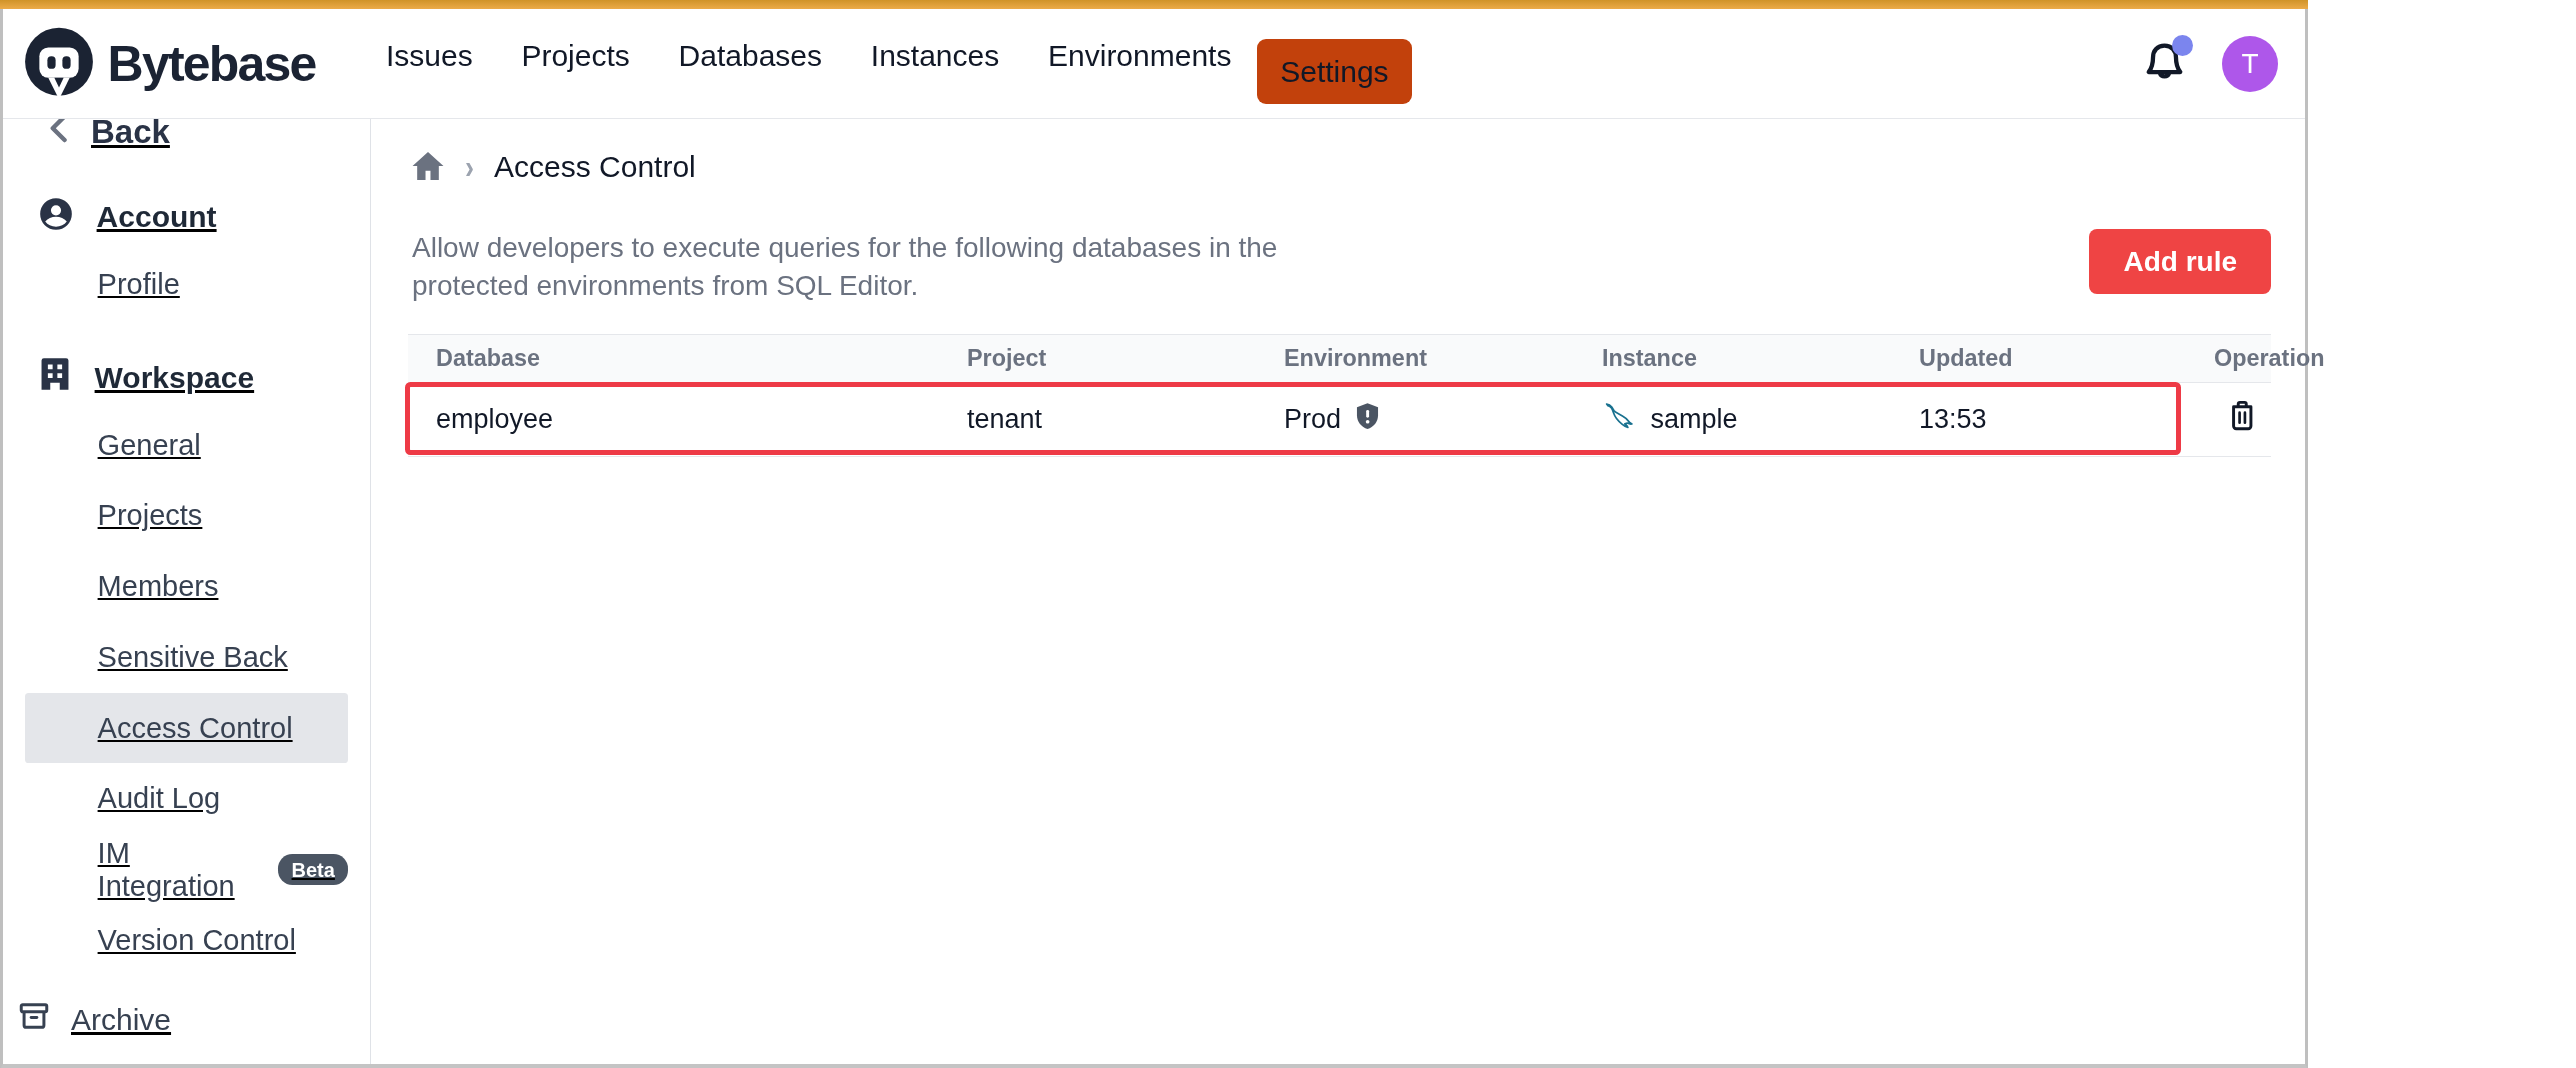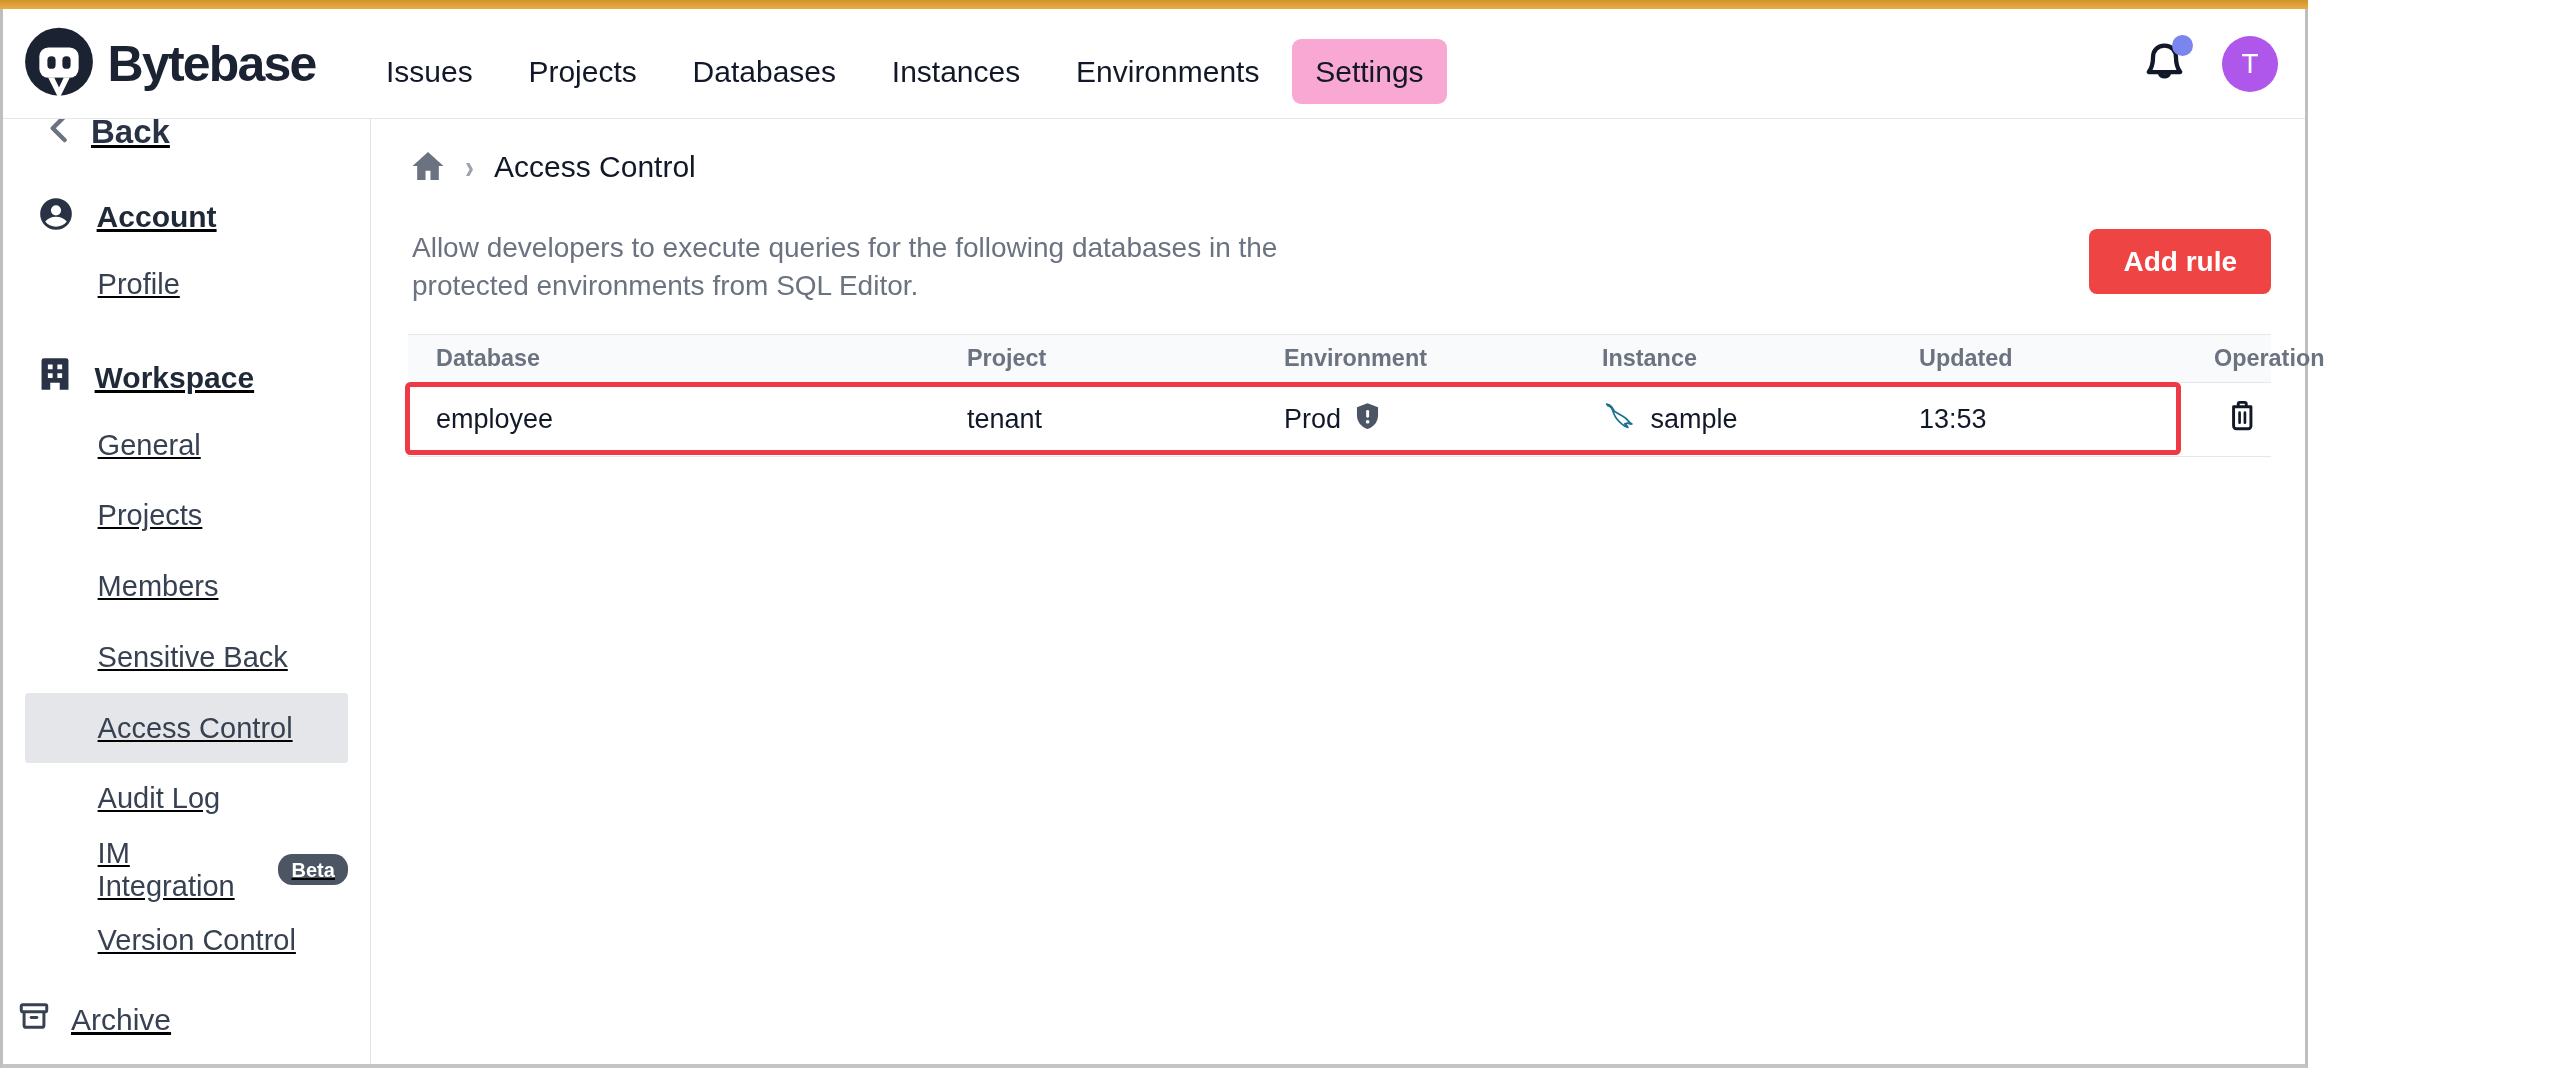--- a/index.html
+++ b/index.html
@@ -6,23 +6,23 @@
   html,body { width:2576px; height:1069px; font-family:"Liberation Sans", sans-serif; background:#fff; }
   .frame { width:2308px; height:1069px; display:flex; flex-direction:column; }
   .topbar { height:9px; background:linear-gradient(#d09328,#ecab49); flex:0 0 auto; }
   .app { flex:1; display:flex; flex-direction:column; border-left:3.6px solid #bfbfbf; border-right:3.6px solid #bfbfbf; border-bottom:5.4px solid #c4c4c4; min-height:0; background:#fff; }
 
   
   .header { height:110px; flex:0 0 auto; display:flex; align-items:center; padding:0 27px 0 20px; border-bottom:1.8px solid #e5e7eb; background:#fff; }
   .logo { display:flex; align-items:center; gap:12.6px; }
   .logo svg { display:block; }
   .brand { font-size:50px; font-weight:700; color:#1b2333; letter-spacing:-1.8px; }
-  .nav { display:flex; align-items:flex-end; margin-left:47px; gap:9px; }
+  .nav { display:flex; align-items:flex-start; margin-left:47px; gap:2px; }
   .nav-item { font-size:30px; color:#111827; padding:15.3px 23.4px; border-radius:9px; cursor:pointer; }
-  .nav-item.active { background:#f9a8d4;margin-top:16px; }
+  .nav-item.active { background:#c2410c;margin-top:16px; }
   .header-right { margin-left:auto; display:flex; align-items:center; gap:36px; }
   .bell-wrap { position:relative; width:43px; height:47px; }
   .bell-dot { position:absolute; right:-7.2px; top:-5.4px; width:21.6px; height:21.6px; border-radius:50%; }
   .avatar { width:56px; height:56px; border-radius:50%; display:flex; align-items:center; justify-content:center; color:#fff; font-size:28px; font-weight:500; }
 
   
   .body-row { flex:1; display:flex; min-height:0; }
   .sidebar { width:368px; flex:0 0 auto; border-right:1.8px solid #dfe2e7; overflow:hidden; display:flex; flex-direction:column; padding-top:0;text-decoration:underline; }
   .side-back { display:flex; align-items:center; gap:18px; padding-left:43px; height:56px; margin-top:-14.4px; font-size:33px; font-weight:600; color:#2a3346; cursor:pointer; }
   .side-section { display:flex; align-items:center; gap:21.6px; padding-left:34px; height:66px; margin-top:25px; font-size:30px; font-weight:600; color:#1f2937; cursor:pointer; }

